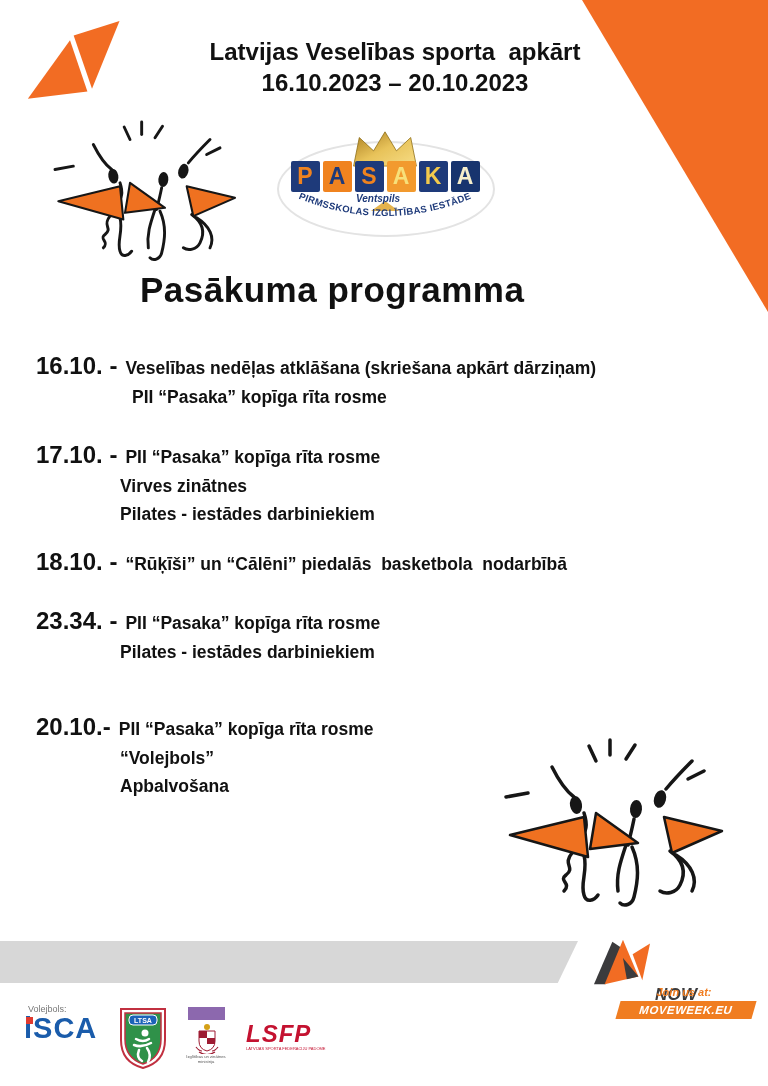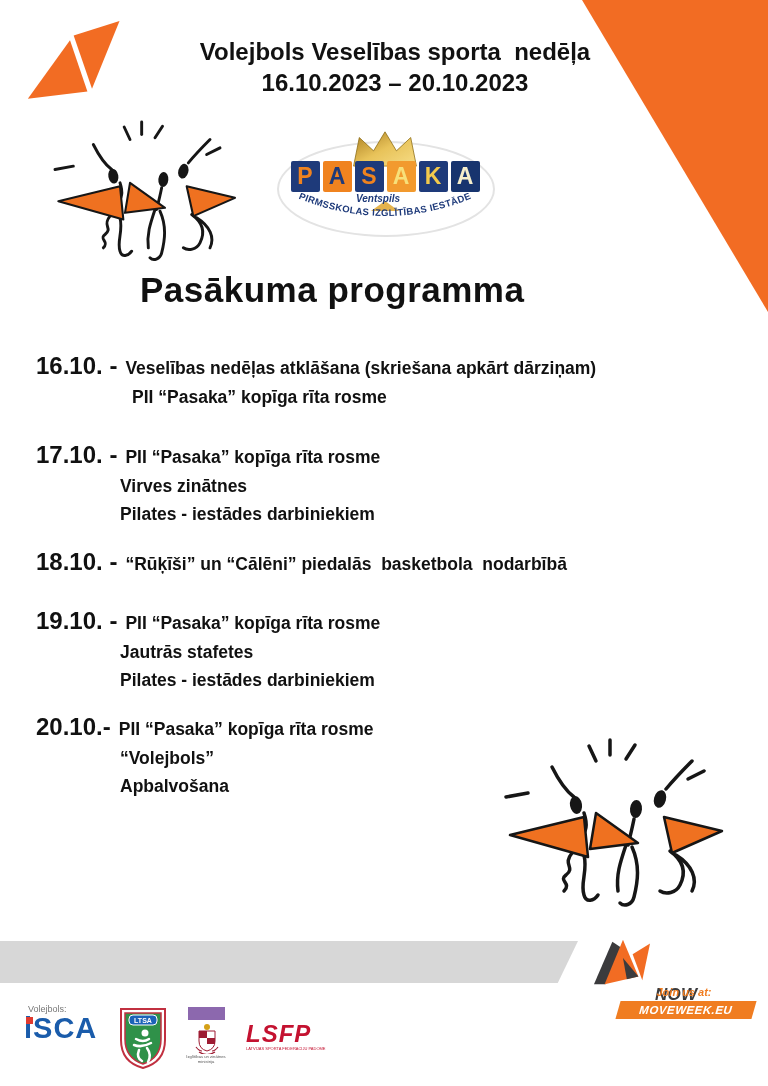--- a/index.html
+++ b/index.html
@@ -83,21 +83,21 @@
 <div id="page">
 
   <div class="corner"></div>
 
   <svg class="bolt" width="110" height="100" viewBox="0 0 120 105">
     <polygon points="64,28 114,12 84,86" fill="#F26C23"></polygon>
     <polygon points="60,33 14,97 79,89" fill="#F26C23"></polygon>
   </svg>
 
   <div class="title">
-    <div class="l1">Volejbols Veselības sporta  nedēļa</div>
+    <div class="l1">Latvijas Veselības sporta  apkārt</div>
     <div class="l2">16.10.2023 – 20.10.2023</div>
   </div>
 
   <svg class="figs-left" width="200" height="167" viewBox="0 0 240 200">
     <g stroke="#161616" stroke-width="3.5" stroke-linecap="round" fill="none">
       <line x1="108" y1="28" x2="101" y2="13"></line>
       <line x1="122" y1="22" x2="122" y2="7"></line>
       <line x1="138" y1="26" x2="147" y2="12"></line>
       <line x1="18" y1="64" x2="40" y2="60"></line>
       <line x1="200" y1="46" x2="216" y2="38"></line>
@@ -173,24 +173,23 @@
 
   <div class="entry e3">
     <div class="row">
       <span class="date">18.10. -</span>
       <span class="etext">“Rūķīši” un “Cālēni” piedalās  basketbola  nodarbībā</span>
     </div>
   </div>
 
   <div class="entry e4">
     <div class="row">
-      <span class="date">19.10. -</span>
+      <span class="date">23.34. -</span>
       <span class="etext">PII “Pasaka” kopīga rīta rosme</span>
     </div>
-    <div class="sub">Jautrās stafetes</div>
     <div class="sub">Pilates - iestādes darbiniekiem</div>
   </div>
 
   <div class="entry e5">
     <div class="row">
       <span class="date">20.10.-</span>
       <span class="etext">PII “Pasaka” kopīga rīta rosme</span>
     </div>
     <div class="sub">“Volejbols”</div>
     <div class="sub">Apbalvošana</div>

